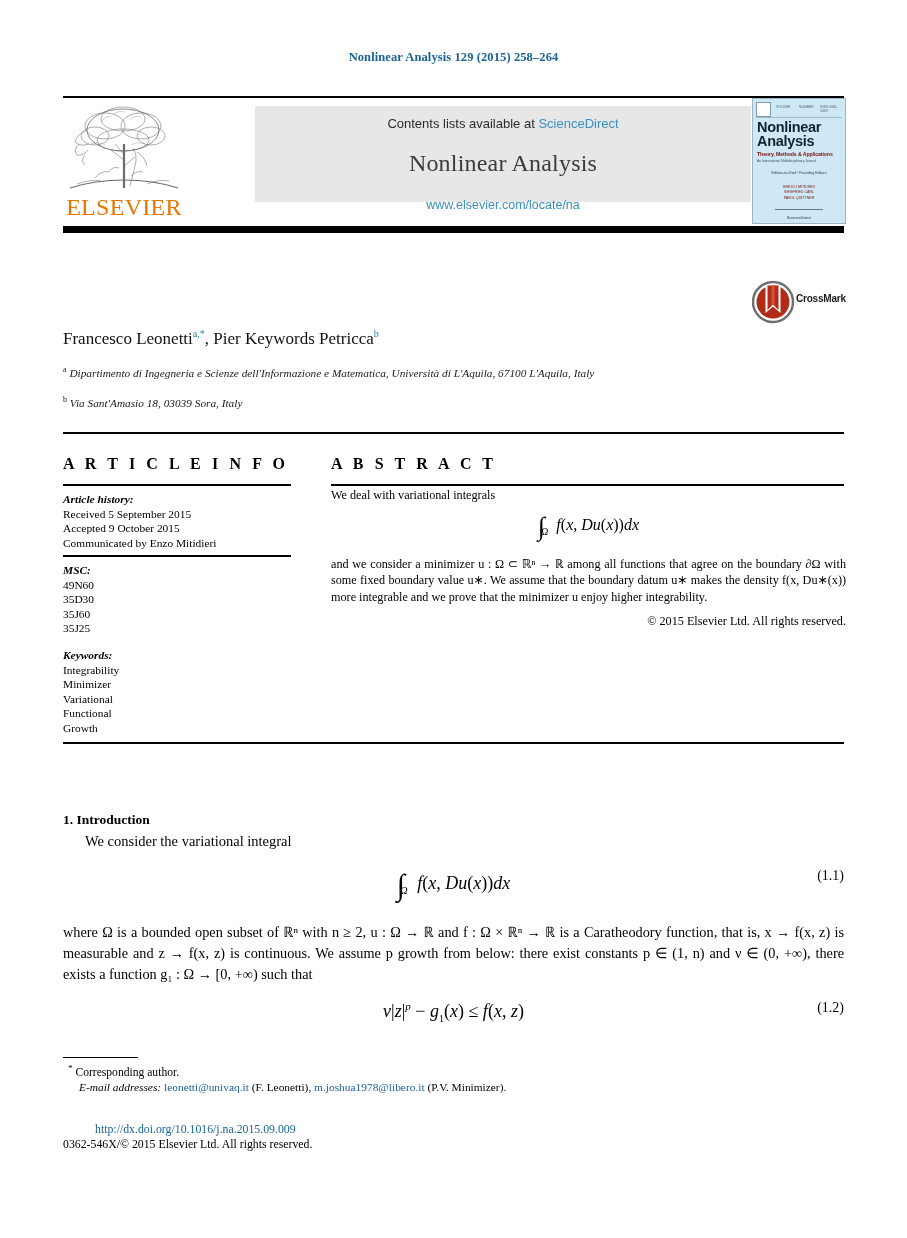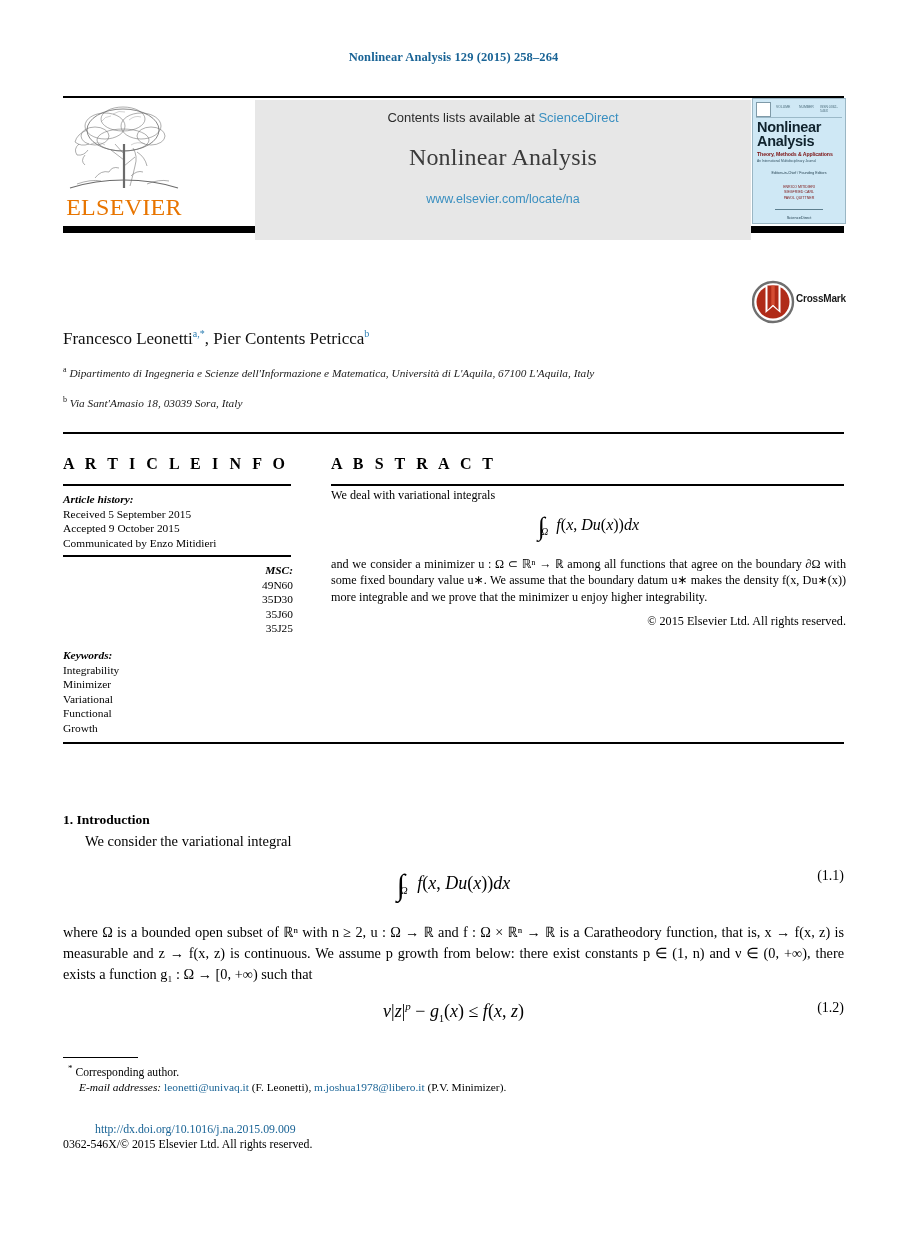--- a/index.html
+++ b/index.html
@@ -69,23 +69,23 @@
     width: 118px;
     text-align: center;
     font-family: "Liberation Serif", serif;
     font-size: 24px;
     letter-spacing: 0.3px;
     color: #E87500;
   }
   .contents-box {
     position: absolute;
     left: 192px;
-    top: 2px;
+    top: 8px;
     width: 496px;
-    height: 140px;
+    height: 96px;
     background: #e7e7e7;
     border: 0;
   }
   .contents-line {
     position: absolute;
     left: 0; top: 10px;
     width: 496px;
     text-align: center;
     font-family: "Liberation Sans", sans-serif;
     font-size: 13px;
@@ -301,21 +301,21 @@
     font-family: "Liberation Serif", serif;
     font-size: 11.4px;
     line-height: 14.6px;
     color: #000;
   }
   .info-block .it {
     font-style: italic;
     font-weight: bold;
   }
   #hist-block { top: 492px; }
-  #msc-block  { top: 563px; text-align: right; }
+  #msc-block  { top: 563px; }
   #kw-block   { top: 648px; }
 
   .abs-body {
     position: absolute;
     left: 331px;
     top: 487px;
     width: 515px;
     font-family: "Liberation Serif", serif;
     font-size: 12.2px;
     line-height: 16.4px;
@@ -498,21 +498,21 @@
     <svg width="44" height="44" viewBox="0 0 44 44">
       <circle cx="21" cy="22" r="20" fill="#ffffff" stroke="#6f6f6f" stroke-width="2.4"></circle>
       <circle cx="21" cy="22" r="16.5" fill="#b02b18"></circle>
       <path d="M13.5 5.5 L28.5 5.5 L28.5 33 L21 26.5 L13.5 33 Z" fill="#ffffff"></path>
       <path d="M15.5 5.5 L26.5 5.5 L26.5 30 L21 24.6 L15.5 30 Z" fill="#b02b18"></path>
       <path d="M19.3 5.5 L22.7 5.5 L22.7 25.8 L21 24.3 L19.3 25.8 Z" fill="#e05a3d" opacity="0.75"></path>
     </svg>
     <div class="crossmark-text">CrossMark</div>
   </div>
 
-  <div class="authors"><span>Francesco Leonetti</span><sup>a,*</sup><span>, </span><span>Pier Contents Petricca</span><sup>b</sup></div>
+  <div class="authors"><span>Francesco Leonetti</span><sup>a,*</sup><span>, </span><span>Pier Keywords Petricca</span><sup>b</sup></div>
 
   <div class="affil" id="affil-a"><sup>a</sup> <span>Dipartimento di Ingegneria e Scienze dell'Informazione e Matematica, Università di L'Aquila, 67100 L'Aquila, Italy</span></div>
   <div class="affil" id="affil-b"><sup>b</sup> <span>Via Sant'Amasio 18, 03039 Sora, Italy</span></div>
 
   <div class="rule-thin" style="top:432px; height:1.6px;"></div>
 
   <div class="sec-head" id="info-head">A R T I C L E   I N F O</div>
   <div class="hr-left" style="top:484px;"></div>
 
   <div class="info-block" id="hist-block">

